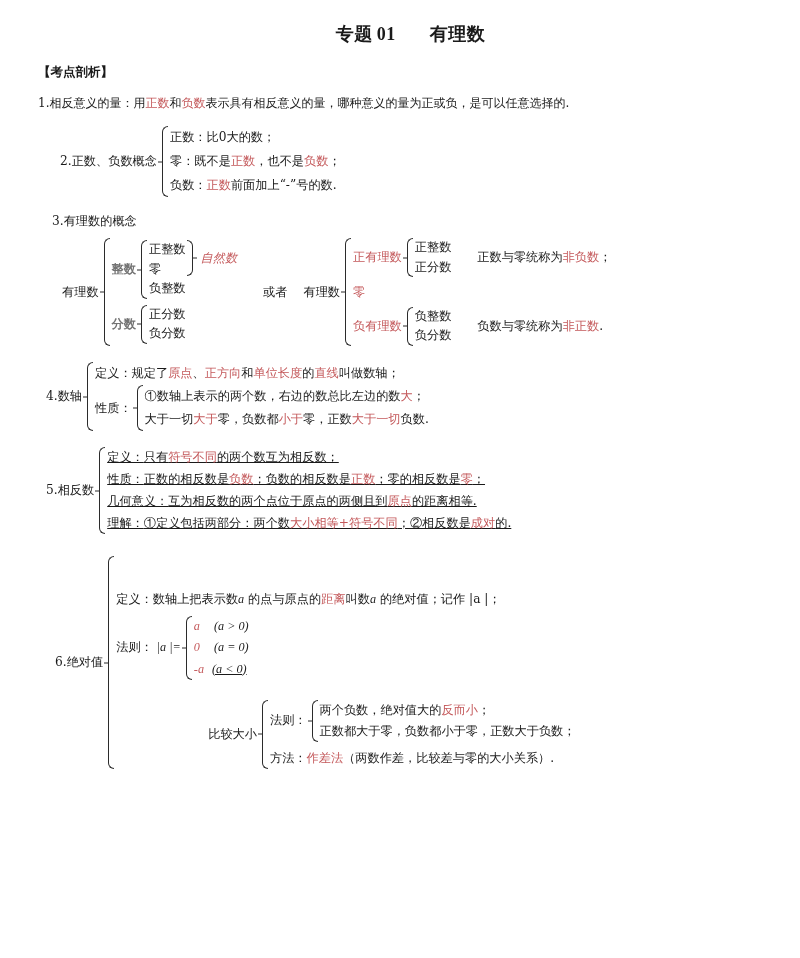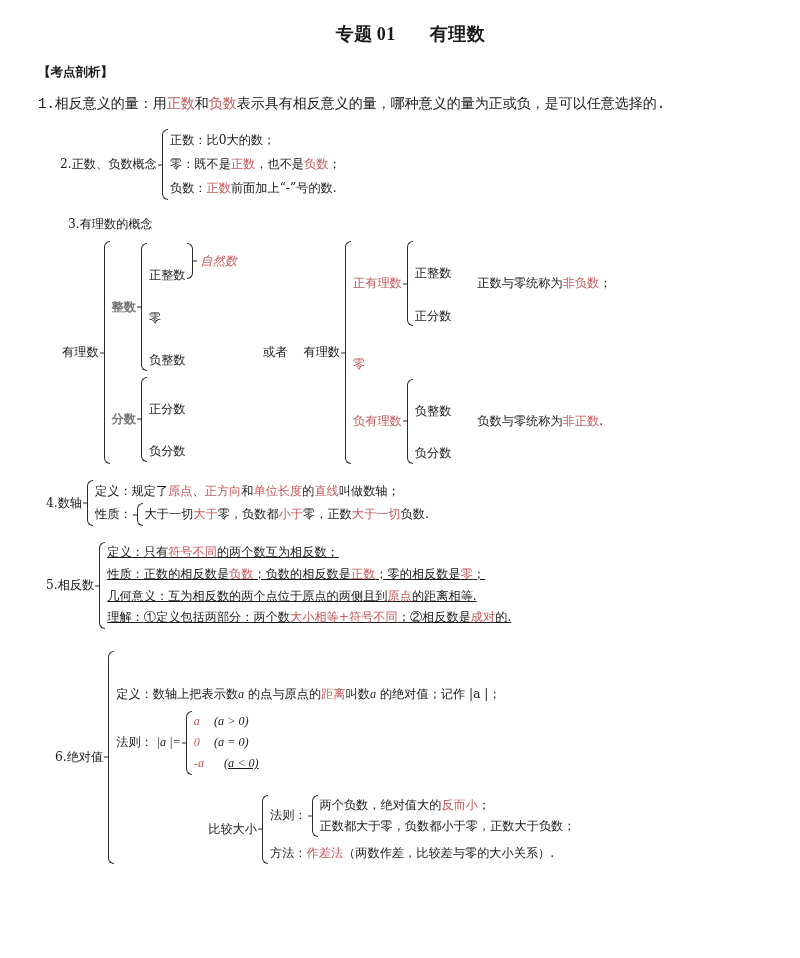--- a/index.html
+++ b/index.html
@@ -26,24 +26,23 @@
   .doc-title .gap { display: inline-block; width: 30px; }
 
   .section-head {
     font-weight: bold;
     font-size: 12.5px;
     margin: 18px 0 0 38px;
     font-family: "DejaVu Sans", "Liberation Sans", sans-serif;
   }
 
   .para {
-    font-size: 14px;
+    font-size: 12px;
     margin: 13px 16px 0 38px;
     line-height: 1.5;
-    font-family: Liberation Mono, monospace;
   }
 
   .r { color: #c4595b; }
   .rb { color: #737373; font-weight: bold; }
   .it { font-style: italic; font-family: "Liberation Serif", serif; }
 
   
   .blk { position: relative; font-size: 12.2px; }
 
   .row { display: flex; align-items: center; }
@@ -126,23 +125,23 @@
     transform: translateY(-0.5px);
   }
 
   .items { display: flex; flex-direction: column; justify-content: center; }
   .item { line-height: 1.72; white-space: nowrap; }
 
   
   #sec2 { margin: 14px 0 0 60px; }
   #sec2 .items .item { line-height: 1.95; }
 
-  #sec3-head { margin: 16px 0 0 68px; font-size: 12.2px; }
+  #sec3-head { margin: 16px 0 0 52px; font-size: 12.2px; }
   #sec3 { margin: 8px 0 0 62px; align-items: center; }
-  #sec3 .item { line-height: 1.6; margin-top: 23px; }
+  #sec3 .item { line-height: 1.6; }
   .sub-nat { display: flex; align-items: center; }
   .nat-label { margin-left: 2px; white-space: nowrap; font-style: italic; }
   .orelse { margin: 0 16px 0 26px; white-space: nowrap; align-self: center; }
   .tail { margin-left: 26px; white-space: nowrap; }
 
   #sec4 { margin: 16px 0 0 46px; }
   #sec4 .item { line-height: 1.9; }
   #sec5 { margin: 16px 0 0 46px; }
   #sec5 .item { line-height: 1.78; text-decoration: underline; }
   #sec6 { margin: 22px 0 0 55px; }
@@ -280,20 +279,23 @@
       <div class="item">
         <span>定义：</span><span>规定了</span><span class="r">原点</span><span>、</span><span class="r">正方向</span><span>和</span><span class="r">单位长度</span><span>的</span><span class="r">直线</span><span>叫做数轴；</span>
       </div>
       <div class="row">
         <span class="lbl">性质：</span>
         <span class="brace">
             <i></i>
           </span>
         <div class="items">
           <div class="item">
+            <span>①数轴上表示的两个数，右边的数总比左边的数</span><span class="r">大</span><span>；</span>
+          </div>
+          <div class="item">
             <span>大于一切</span><span class="r">大于</span><span>零，负数都</span><span class="r">小于</span><span>零，正数</span><span class="r">大于一切</span><span>负数.</span>
           </div>
         </div>
       </div>
     </div>
   </div>
 
   <div class="blk row" id="sec5">
     <span class="lbl">5.相反数</span>
     <span class="brace">
@@ -335,21 +337,21 @@
             <i></i>
           </span>
         <div class="items">
           <div class="item pcase">
             <span class="r it">a</span><span class="cond it">(a &gt; 0)</span>
           </div>
           <div class="item pcase">
             <span class="r it">0</span><span class="cond it">(a = 0)</span>
           </div>
           <div class="item pcase">
-            <span class="r it">-a</span><span class="cond it" style="margin-left:20px;text-decoration:underline;">(a &lt; 0)</span>
+            <span class="r it">-a</span><span class="cond it" style="margin-left:8px;text-decoration:underline;">(a &lt; 0)</span>
           </div>
         </div>
       </div>
 
       <div class="spacer-mid"></div>
 
       <div class="row indent-cmp">
         <span class="lbl">比较大小</span>
         <span class="brace">
             <i></i>

